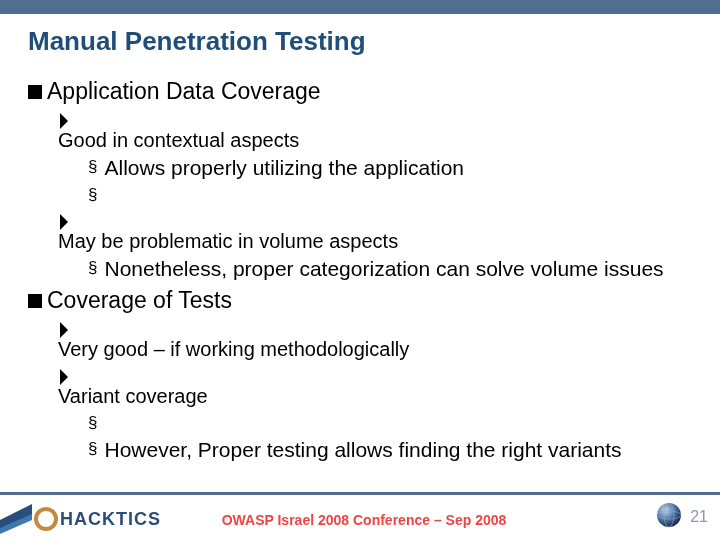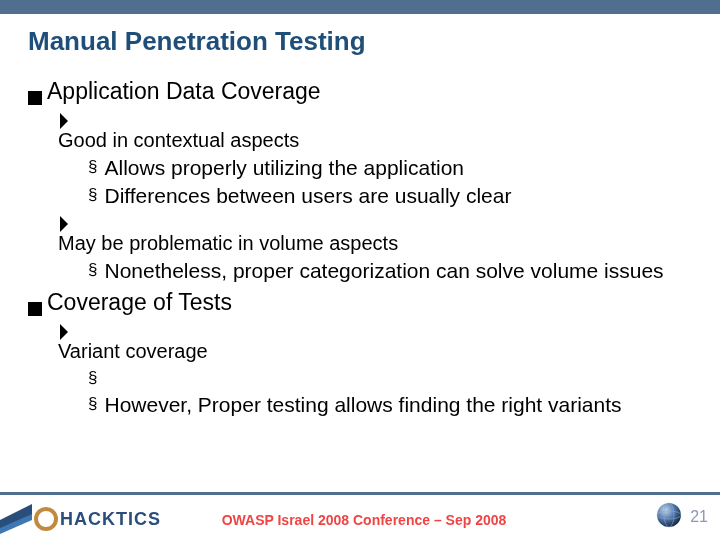--- a/index.html
+++ b/index.html
@@ -1,21 +1,21 @@
 <!DOCTYPE html>
 <html><head>
 <meta charset="utf-8">
 <style>
   * { box-sizing: border-box; margin: 0; padding: 0; }
   html, body { width: 720px; height: 540px; font-family: Verdana, Arial, sans-serif; background: #fff; color: #000; }
   .slide { position: relative; width: 720px; height: 540px; }
   .top-bar { position: absolute; top: 0; left: 0; right: 0; height: 14px; background: #506E8E; }
   .title { position: absolute; top: 26px; left: 28px; font-size: 26px; font-weight: bold; color: #1F4E79; font-family: Tahoma, Verdana, sans-serif; }
   .body { position: absolute; top: 72px; left: 28px; right: 20px; }
-  .l1 { display: flex; align-items: flex-end; margin-top: 6px; }
+  .l1 { display: flex; align-items: flex-start; margin-top: 6px; }
   .l1 .bullet { width: 14px; height: 14px; background: #000; margin-top: 7px; margin-right: 5px; flex: 0 0 auto; }
   .l1 .text { font-size: 23px; }
   .l2 { display: flex; align-items: flex-start; margin-left: 30px; margin-top: 4px; flex-direction: column; }
   .l2 .bullet { margin-top: 4px; margin-right: 6px; flex: 0 0 auto; }
   .l2 .bullet svg { display: block; }
   .l2 .text { font-size: 20px; }
   .l3 { display: flex; align-items: flex-start; margin-left: 60px; margin-top: 4px; }
   .l3 .bullet { font-size: 17px; line-height: 22px; margin-right: 7px; flex: 0 0 auto; color: #000; }
   .l3 .text { font-size: 21px; }
   .footer { position: absolute; bottom: 0; left: 0; right: 0; height: 48px; }
@@ -46,41 +46,48 @@
           </svg>
         </div>
       <div class="text">Good in contextual aspects</div>
     </div>
     <div class="l3">
       <div class="bullet">§</div>
       <div class="text">Allows properly utilizing the application</div>
     </div>
     <div class="l3">
       <div class="bullet">§</div>
-      <div class="text">Differences between users are usually clear</div>
     </div>
 
     <div class="l2">
       <div class="bullet">
           <svg width="12" height="16">
             <polygon points="2,0 10,8 2,16" fill="#000"></polygon>
           </svg>
         </div>
       <div class="text">May be problematic in volume aspects</div>
     </div>
     <div class="l3">
       <div class="bullet">§</div>
       <div class="text">Nonetheless, proper categorization can solve volume issues</div>
     </div>
 
     <div class="l1">
       <div class="bullet"></div>
       <div class="text">Coverage of Tests</div>
     </div>
 
+    <div class="l2">
+      <div class="bullet">
+          <svg width="12" height="16">
+            <polygon points="2,0 10,8 2,16" fill="#000"></polygon>
+          </svg>
+        </div>
+      <div class="text">Very good – if working methodologically</div>
+    </div>
 
     <div class="l2">
       <div class="bullet">
           <svg width="12" height="16">
             <polygon points="2,0 10,8 2,16" fill="#000"></polygon>
           </svg>
         </div>
       <div class="text">Variant coverage</div>
     </div>
     <div class="l3">

